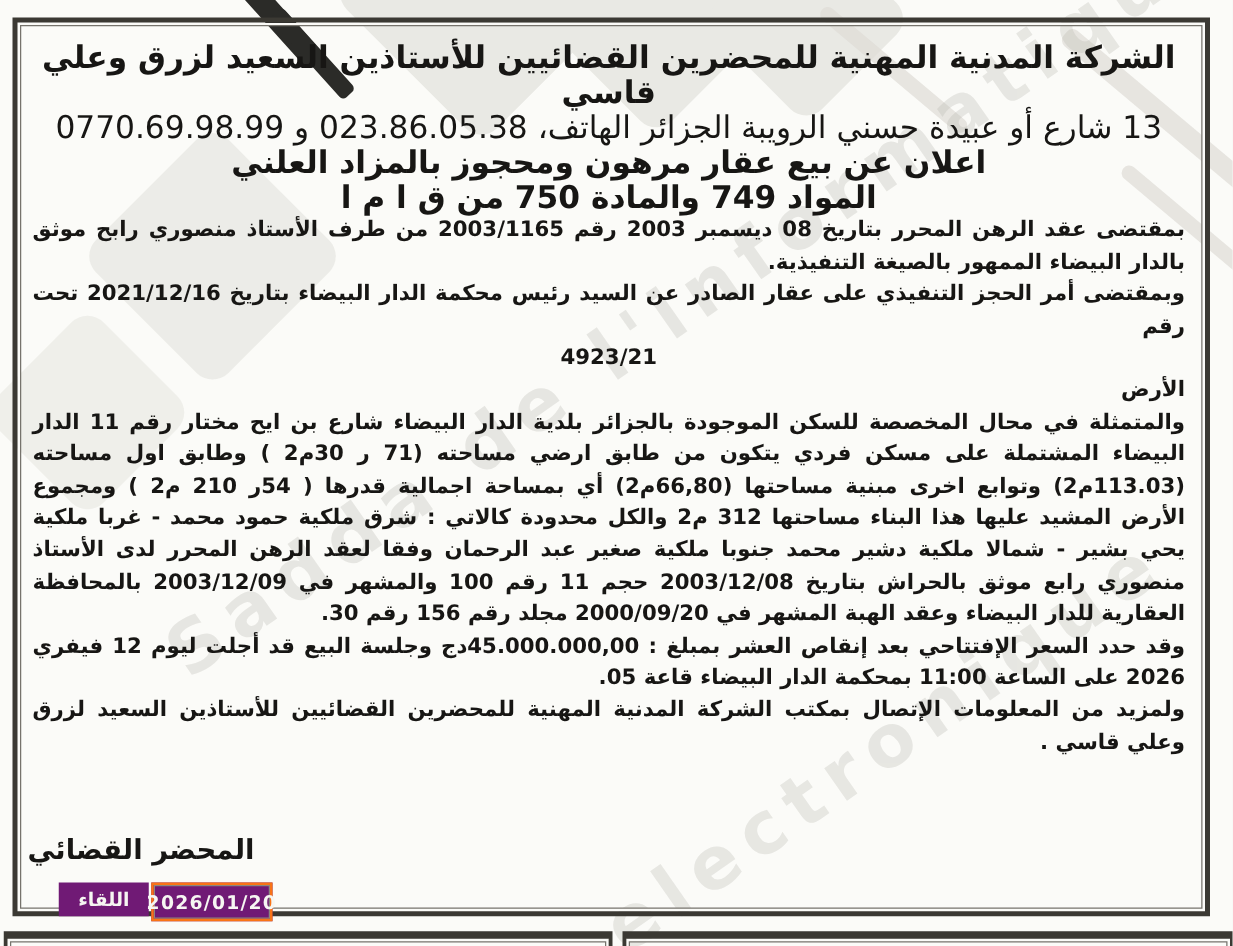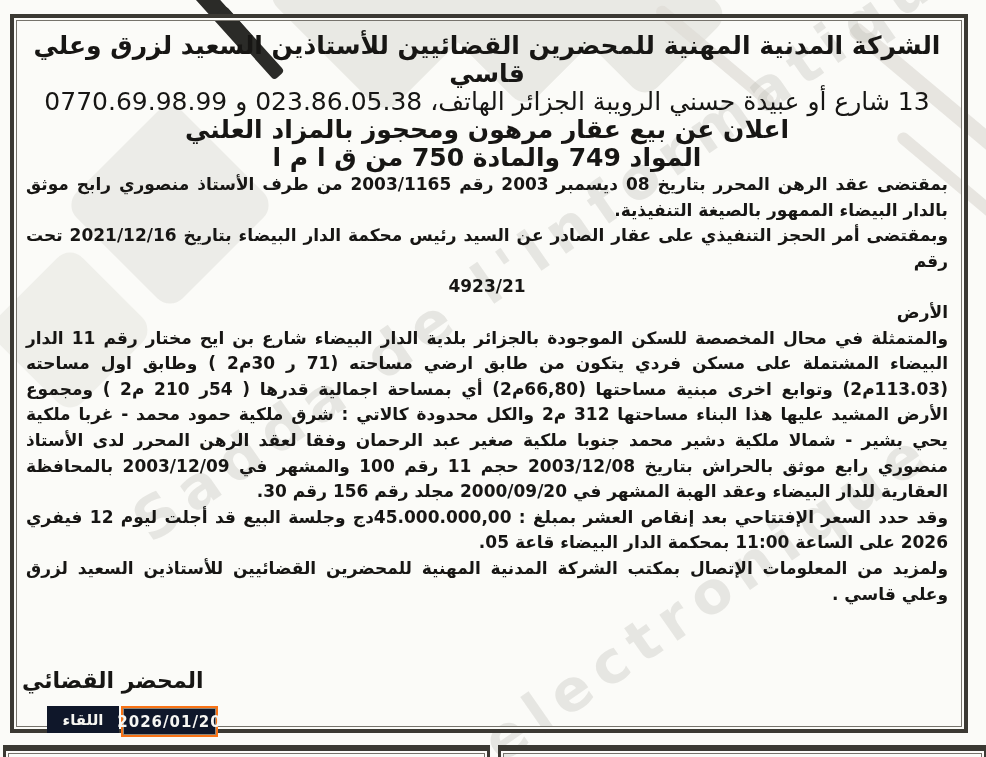--- a/index.html
+++ b/index.html
@@ -36,21 +36,21 @@
   .bodytext{font-size:17px;line-height:25.6px;text-align:justify;}
   .bodytext p{margin:0;}
   .center-line{text-align:center;}
   .sig{
     position:absolute;left:22px;top:668px;direction:rtl;
     font-size:22px;font-weight:bold;color:#171614;
   }
   
   .tab{
     position:absolute;top:706px;height:27px;
-    background:#0f172a;color:#f6f6f2;
+    background:#701a75;color:#f6f6f2;
     display:flex;align-items:center;justify-content:center;
     font-weight:bold;z-index:5;
   }
   .tab-label{left:47px;width:72px;font-size:15px;}
   .tab-date{
     left:121px;width:93px;font-size:15px;letter-spacing:1px;
     border:2px solid #f97316;box-shadow:inset 0 0 0 1px #8a877e;
     font-family:"DejaVu Sans",sans-serif;
   }
   

